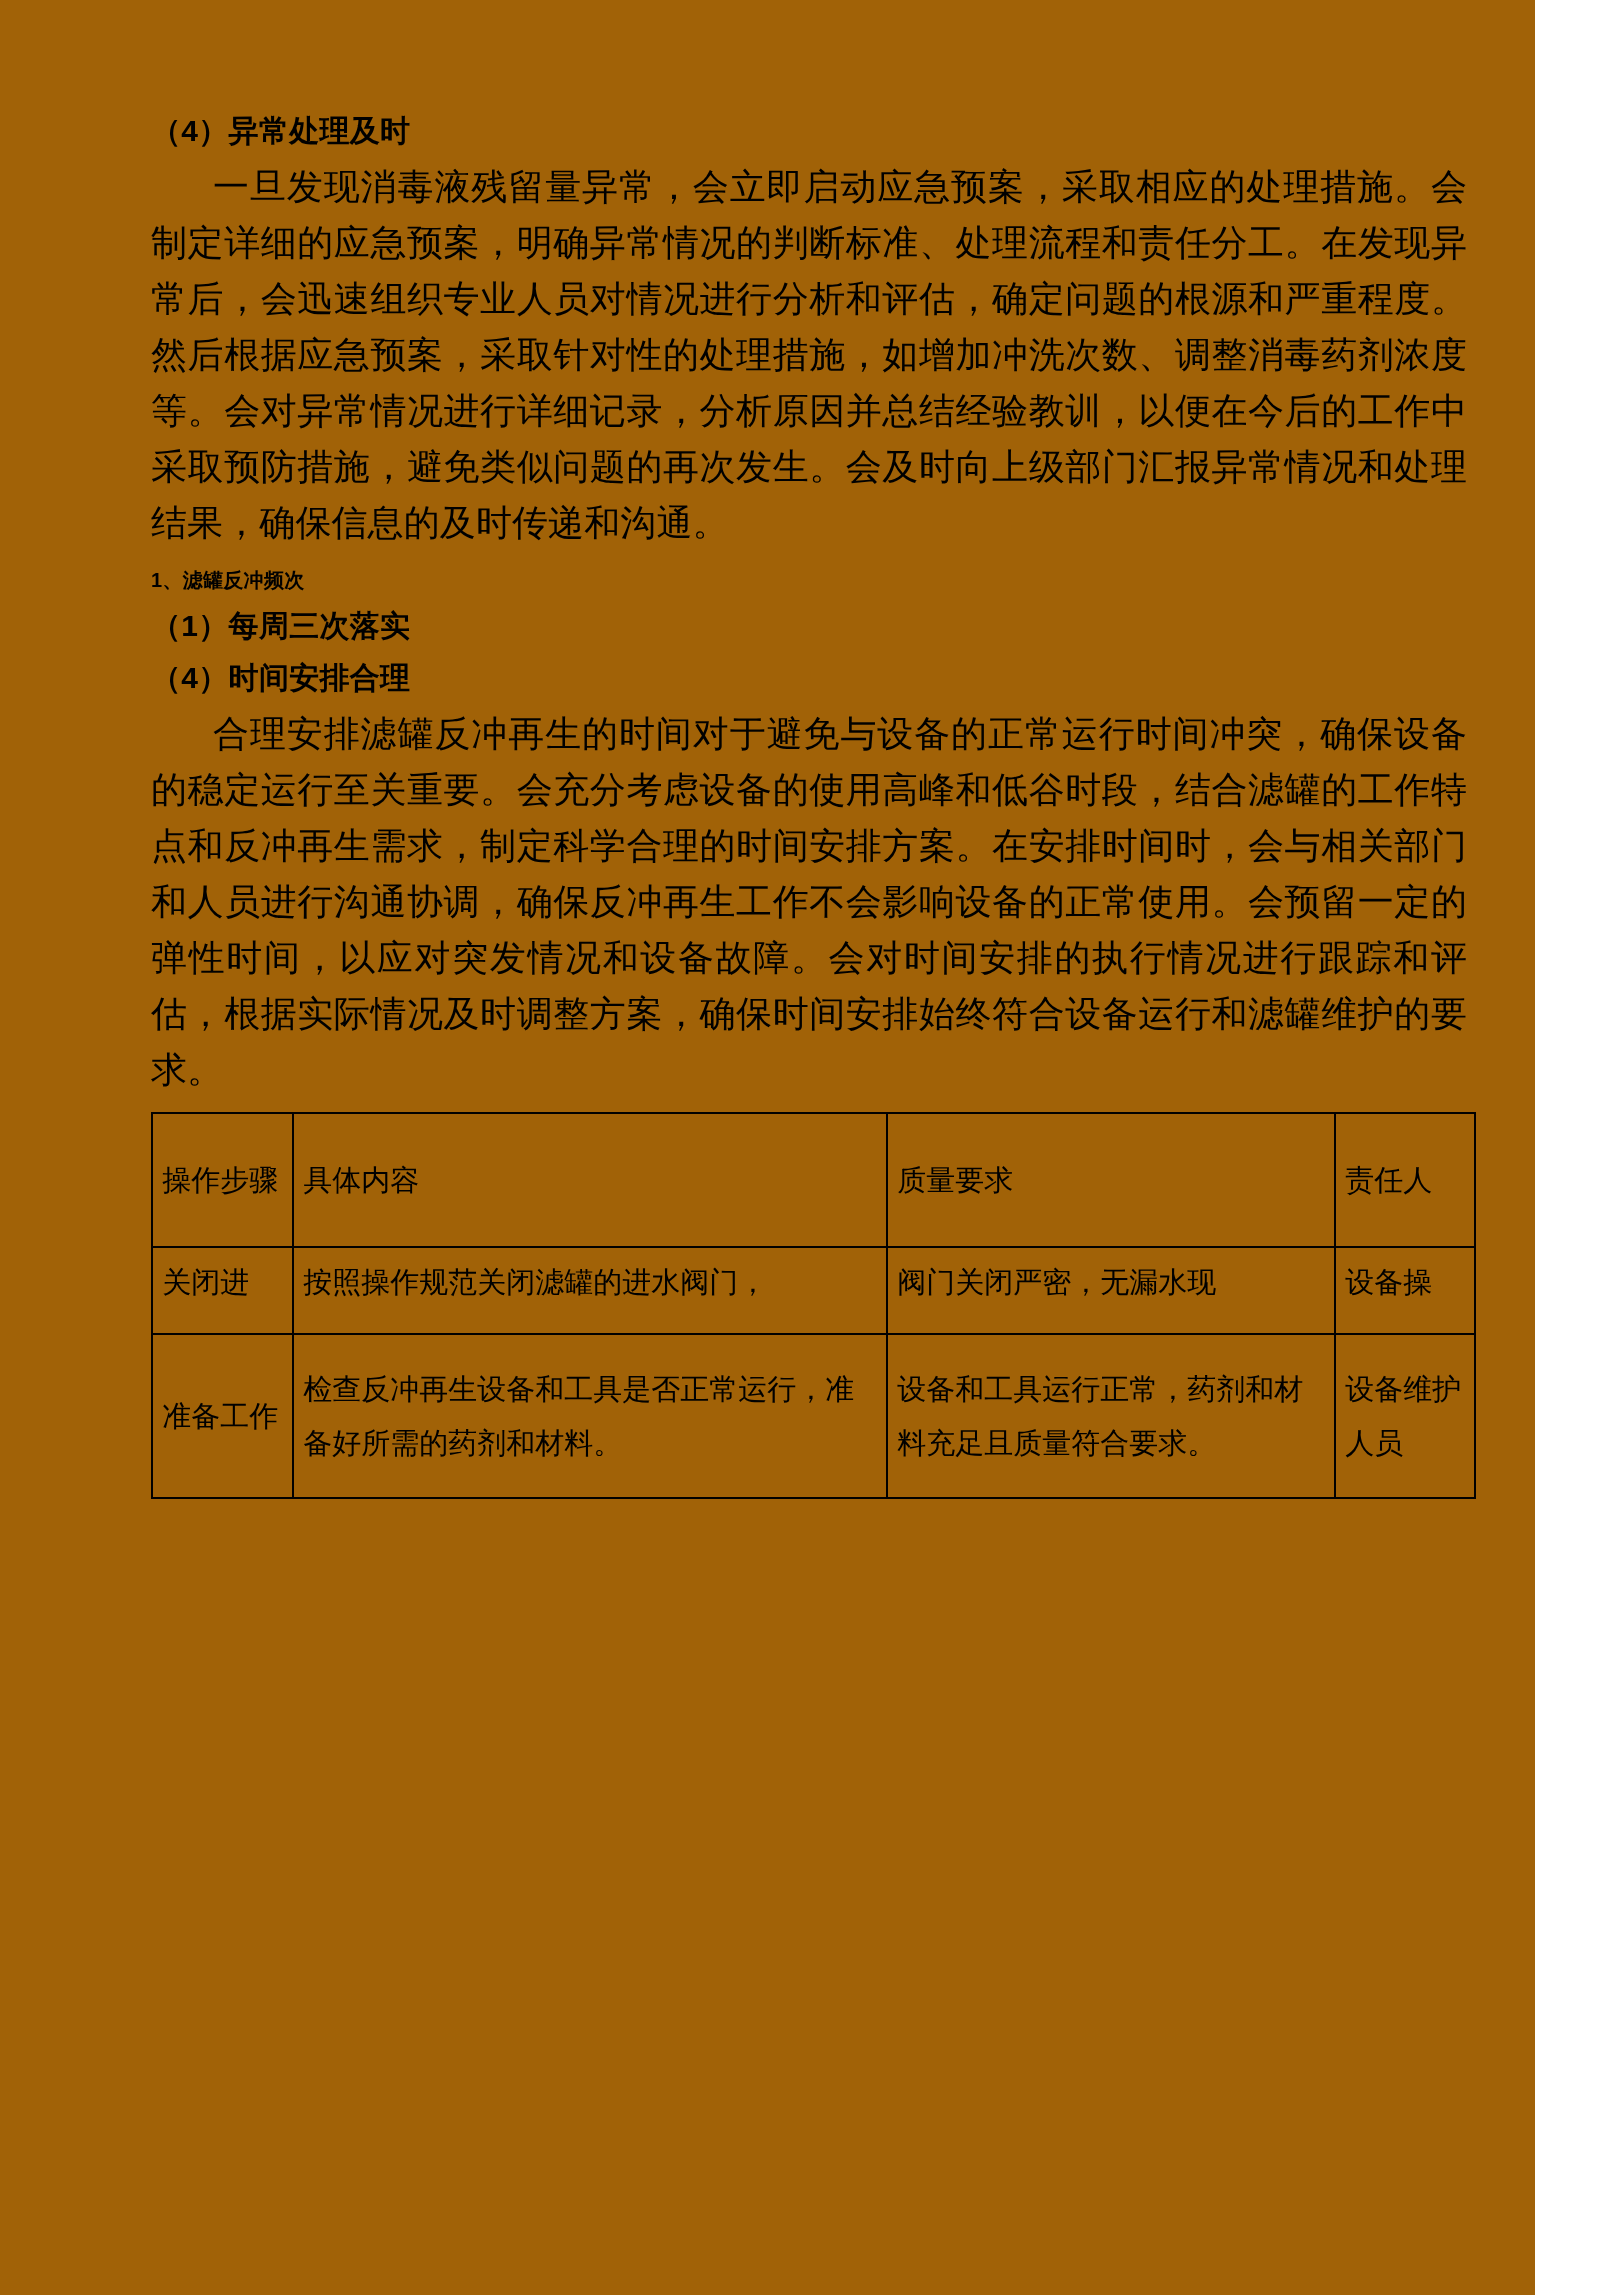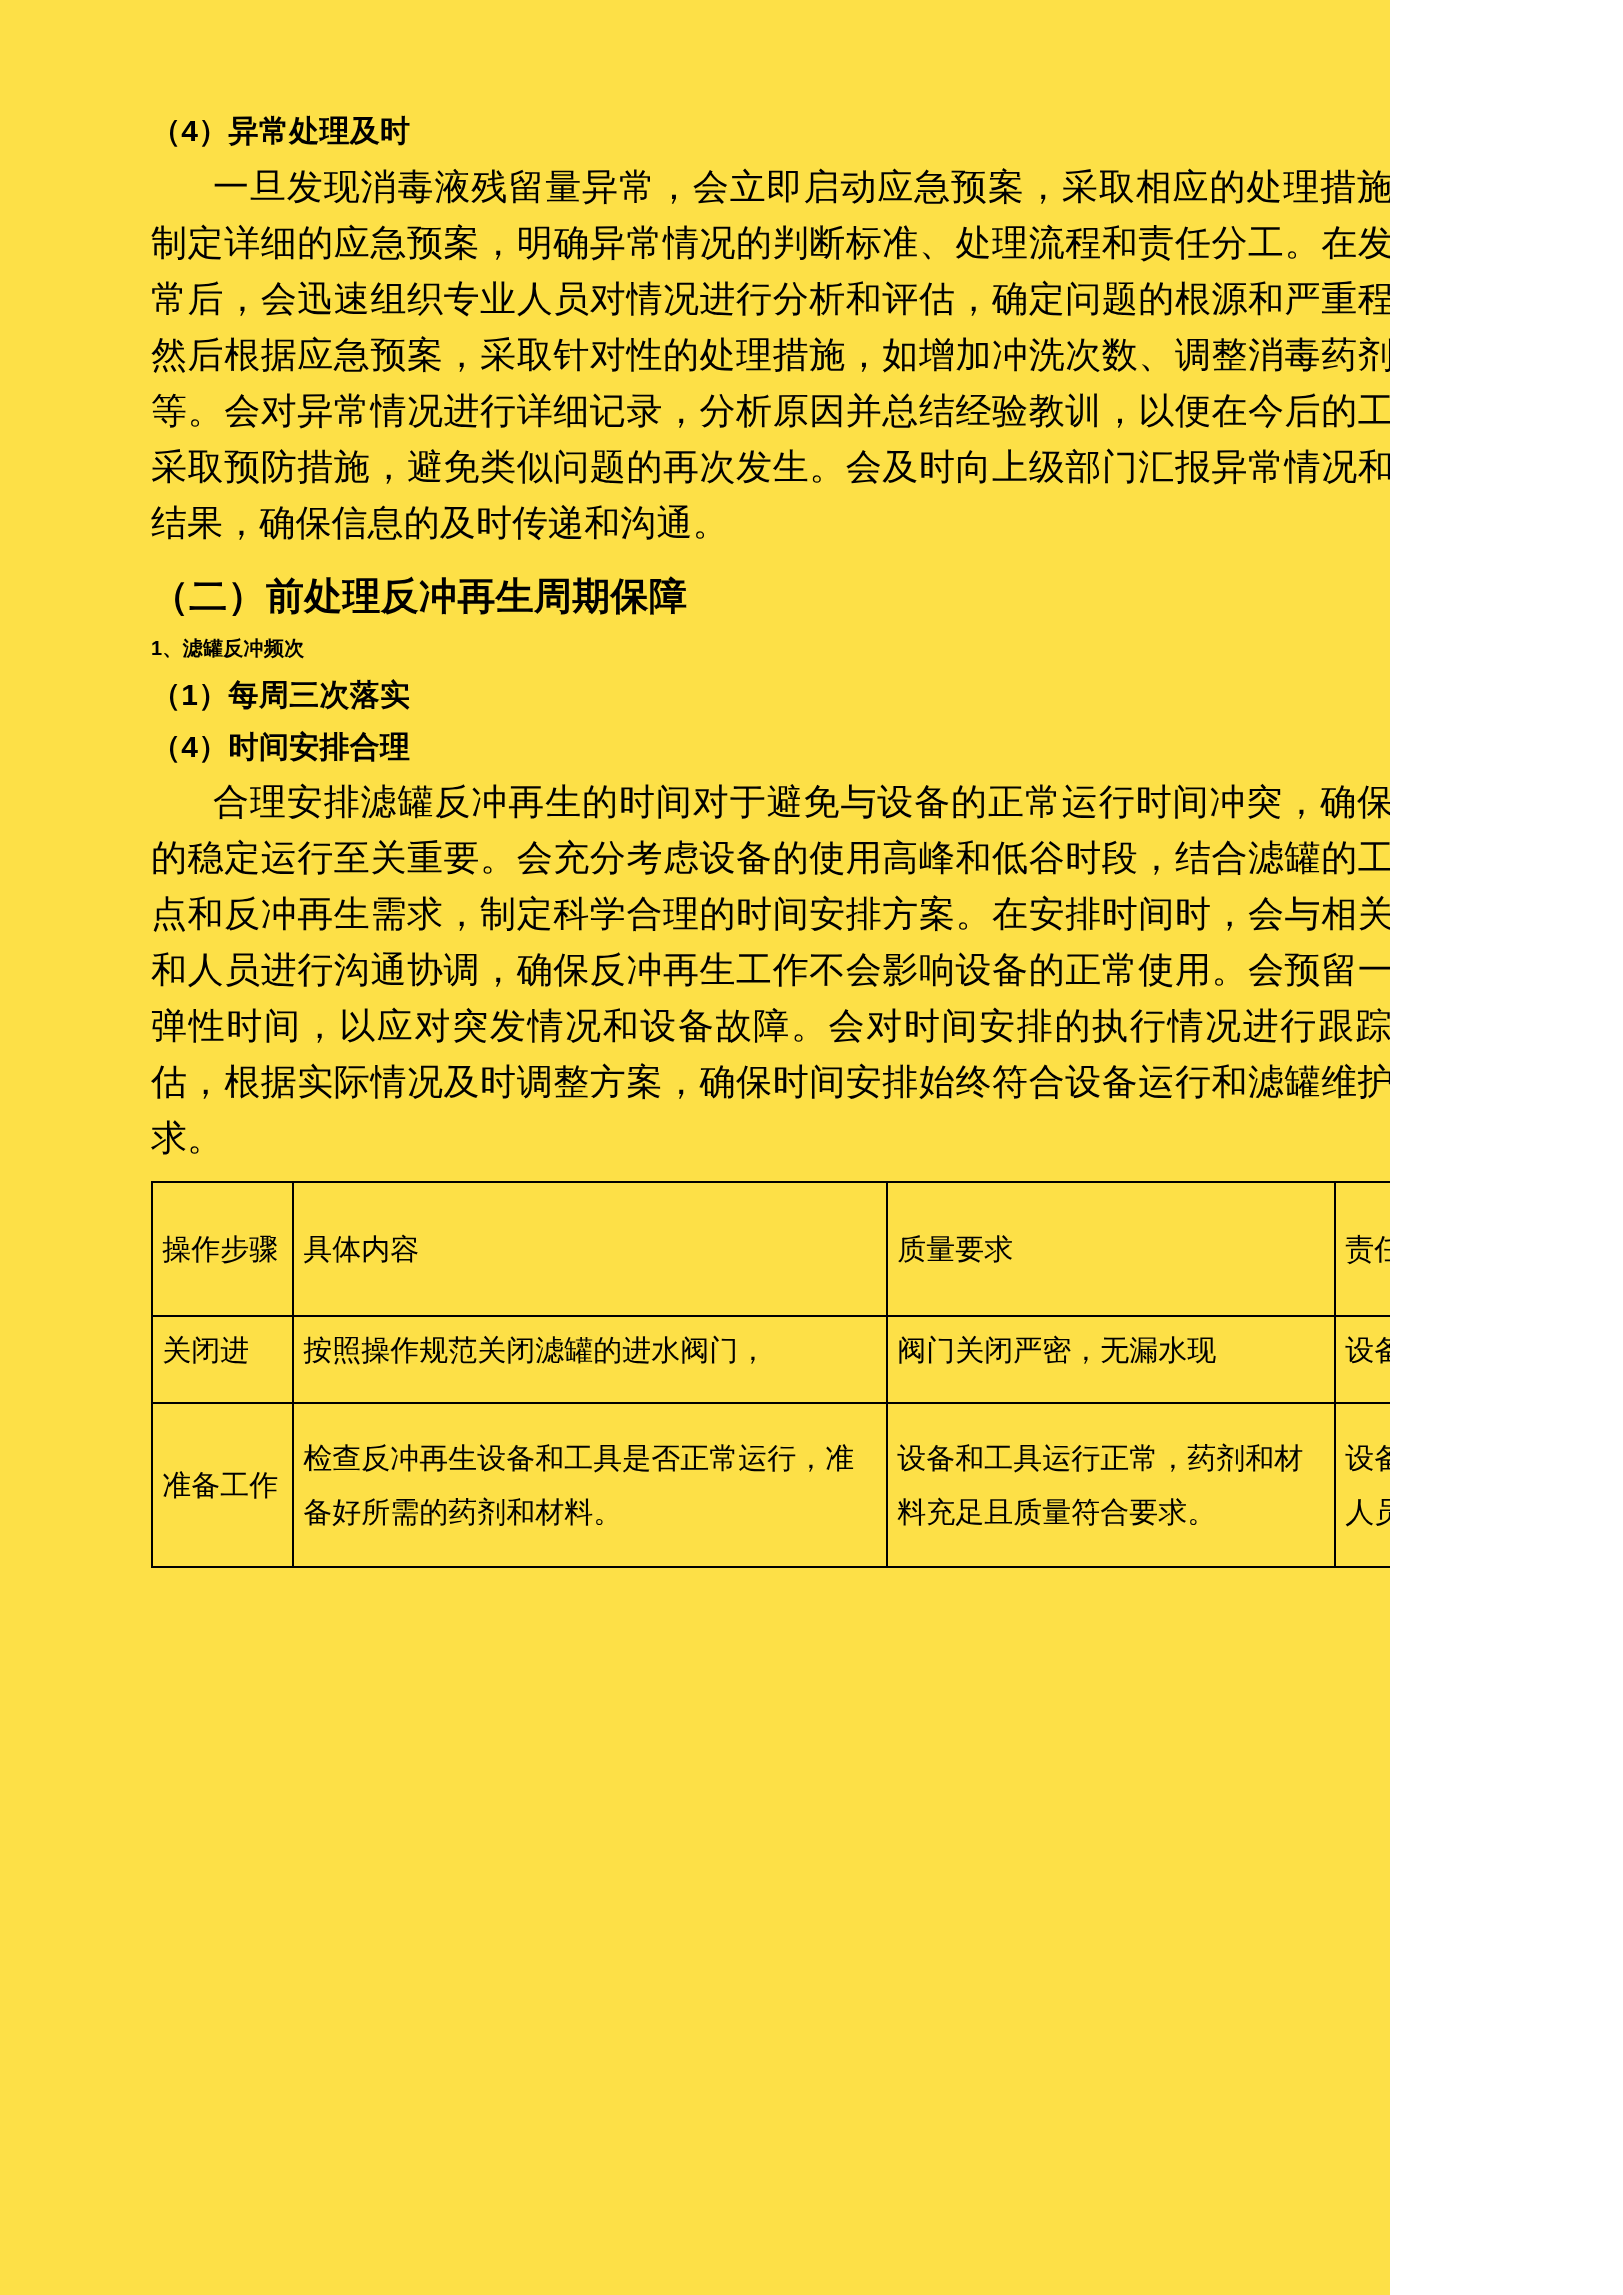--- a/index.html
+++ b/index.html
@@ -7,23 +7,23 @@
     margin: 0;
     padding: 0;
     background: #ffffff;
   }
   body {
     font-family: "Liberation Serif", "DejaVu Serif", serif;
     color: #000000;
   }
   .page {
     position: relative;
-    width: 1390px;
+    width: 1535px;
     height: 2295px;
-    background: #fde047;
+    background: #a16207;
     box-sizing: border-box;
     padding: 98px 157px 0 151px;
     overflow: hidden;
   }
   .content {
     width: 1316px;
   }
 
   
   h1.h-level2 {
@@ -96,21 +96,20 @@
 </head>
 <body>
 
 <div class="page">
   <div class="content">
 
     <h3 class="h-level4">（4）异常处理及时</h3>
 
     <p class="body">一旦发现消毒液残留量异常，会立即启动应急预案，采取相应的处理措施。会制定详细的应急预案，明确异常情况的判断标准、处理流程和责任分工。在发现异常后，会迅速组织专业人员对情况进行分析和评估，确定问题的根源和严重程度。然后根据应急预案，采取针对性的处理措施，如增加冲洗次数、调整消毒药剂浓度等。会对异常情况进行详细记录，分析原因并总结经验教训，以便在今后的工作中采取预防措施，避免类似问题的再次发生。会及时向上级部门汇报异常情况和处理结果，确保信息的及时传递和沟通。</p>
 
-    <h1 class="h-level2">（二）前处理反冲再生周期保障</h1>
 
     <h2 class="h-level3">1、滤罐反冲频次</h2>
 
     <h3 class="h-level4">（1）每周三次落实</h3>
 
 
     <h3 class="h-level4">（4）时间安排合理</h3>
 
     <p class="body">合理安排滤罐反冲再生的时间对于避免与设备的正常运行时间冲突，确保设备的稳定运行至关重要。会充分考虑设备的使用高峰和低谷时段，结合滤罐的工作特点和反冲再生需求，制定科学合理的时间安排方案。在安排时间时，会与相关部门和人员进行沟通协调，确保反冲再生工作不会影响设备的正常使用。会预留一定的弹性时间，以应对突发情况和设备故障。会对时间安排的执行情况进行跟踪和评估，根据实际情况及时调整方案，确保时间安排始终符合设备运行和滤罐维护的要求。</p>
 

